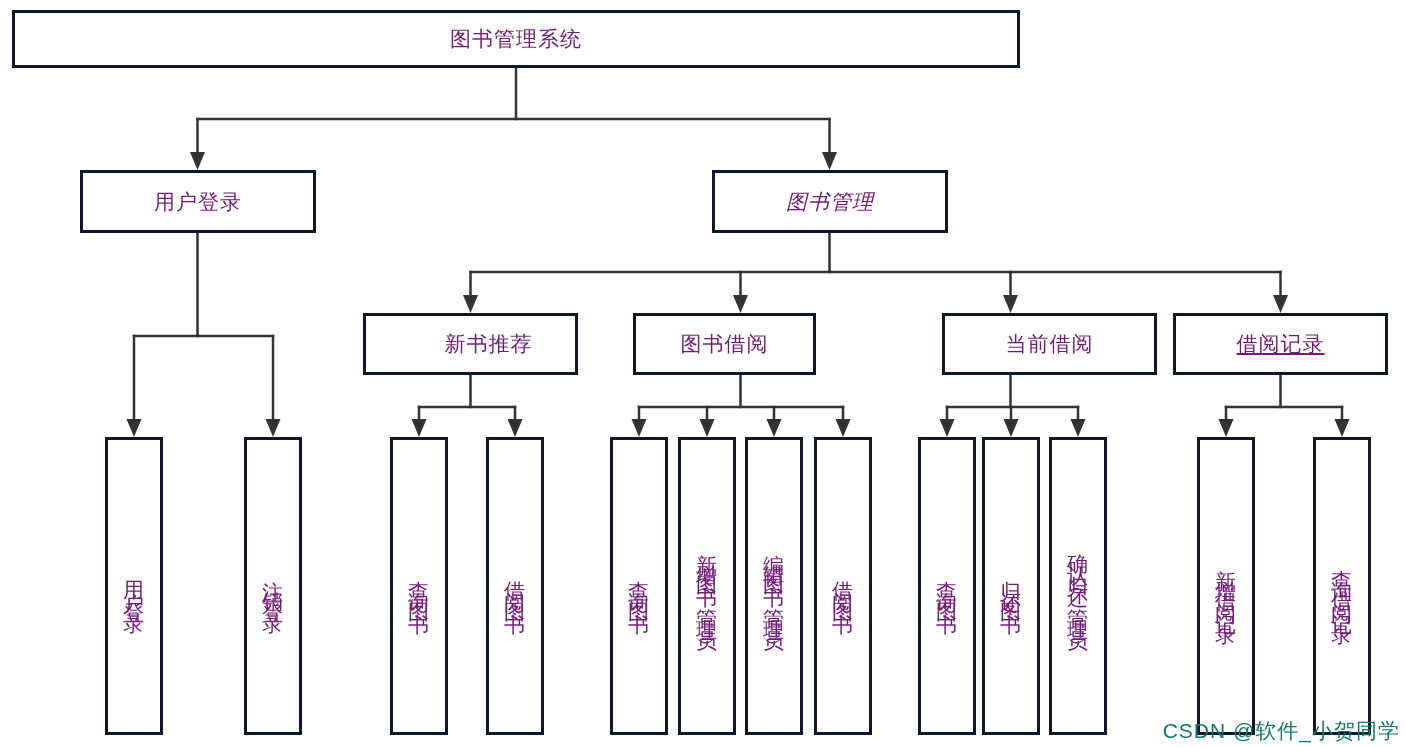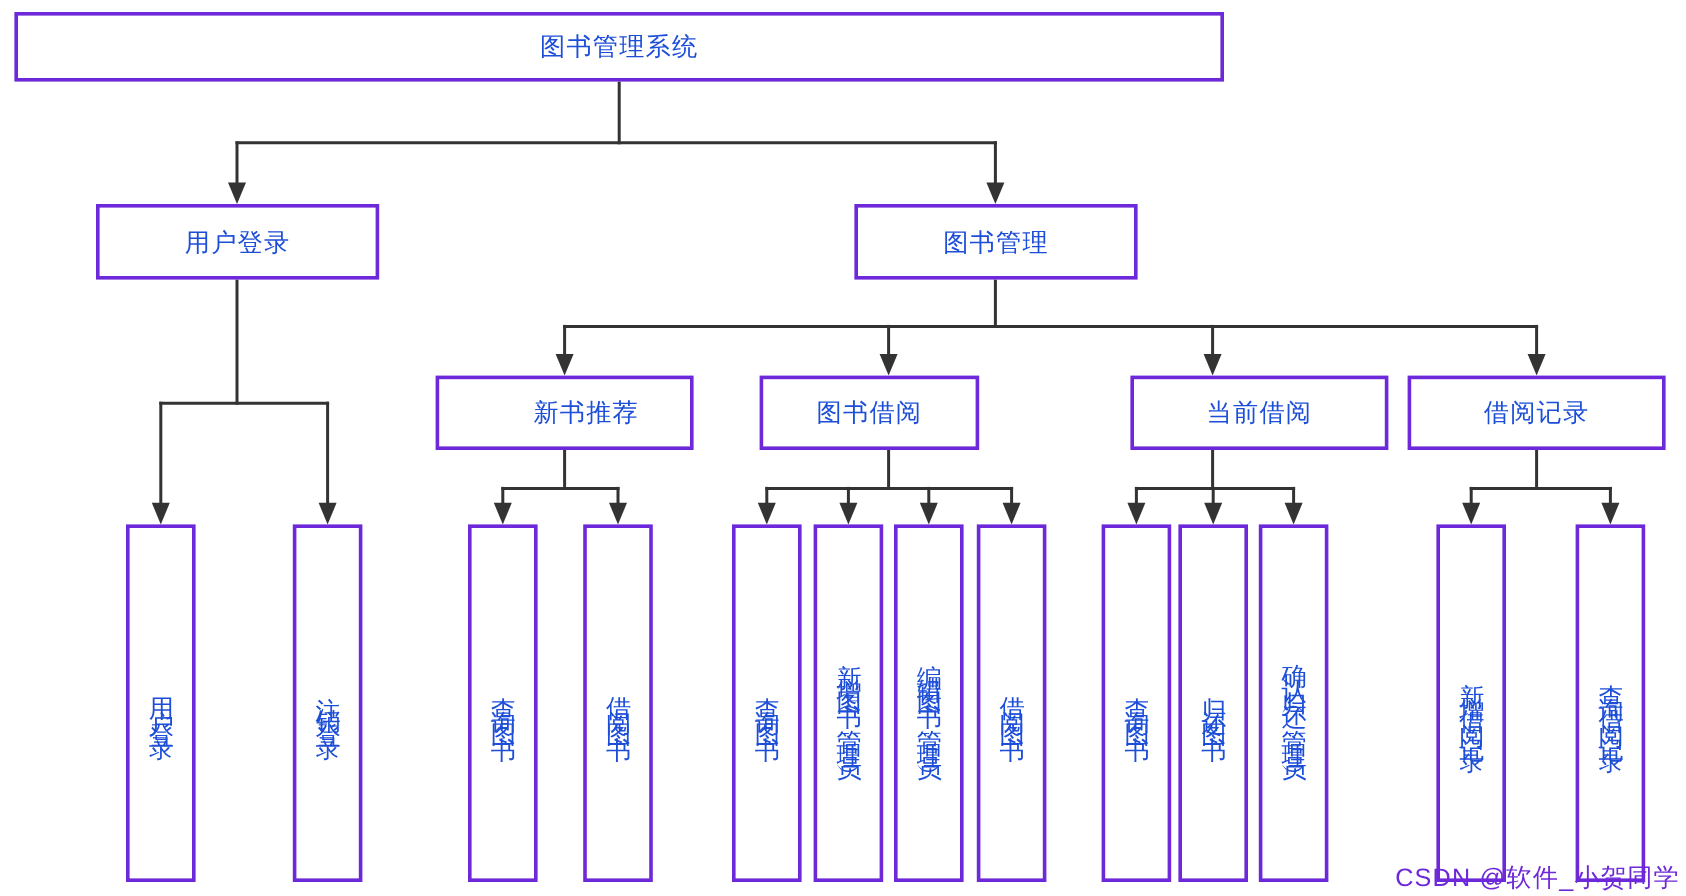--- a/index.html
+++ b/index.html
@@ -13,43 +13,43 @@
   }
   #wires {
     position: absolute;
     left: 0; top: 0;
     width: 1405px; height: 747px;
     pointer-events: none;
   }
   .node {
     position: absolute;
     box-sizing: border-box;
-    border: 3px solid #6d28d9;
+    border: 3px solid #0f172a;
     background: #ffffff;
-    color: #1d4ed8;
+    color: #701a75;
     display: flex;
     align-items: center;
     justify-content: center;
     text-align: center;
     font-size: 21px;
     letter-spacing: 1px;
   }
   .leaf {
     writing-mode: vertical-rl;
     text-orientation: mixed;
     letter-spacing: 11px;
     line-height: 1;
     font-size: 21px;
   }
   .watermark {
     position: absolute;
     right: 5px;
     bottom: 2px;
     font-size: 21px;
-    color: #6d28d9;
+    color: #0f766e;
     letter-spacing: 1px;
     white-space: nowrap;
   }
 </style>
 </head>
 <body>
 
 <div id="stage">
 
   <svg id="wires" viewBox="0 0 1405 747" xmlns="http://www.w3.org/2000/svg">
@@ -103,26 +103,26 @@
       <line x1="1226" y1="407" x2="1342" y2="407" stroke="#333333" stroke-width="2.5" stroke-linecap="square"></line>
       <line x1="1226" y1="407" x2="1226" y2="425" stroke="#333333" stroke-width="2.5" stroke-linecap="square"></line>
       <polygon points="1218.5,419 1233.5,419 1226,437" fill="#333333"></polygon>
       <line x1="1342" y1="407" x2="1342" y2="425" stroke="#333333" stroke-width="2.5" stroke-linecap="square"></line>
       <polygon points="1334.5,419 1349.5,419 1342,437" fill="#333333"></polygon>
     </svg>
 
   <div class="node" style="left:12px; top:10px; width:1008px; height:58px;">图书管理系统</div>
 
   <div class="node" style="left:80px; top:170px; width:236px; height:63px;">用户登录</div>
-  <div class="node" style="left:712px; top:170px; width:236px; height:63px;">图书管理</div>
+  <div class="node" style="left:712px; top:170px; width:236px; height:63px;font-style:italic;">图书管理</div>
 
   <div class="node" style="left:363px; top:313px; width:215px; height:62px;padding-left:36px;">新书推荐</div>
   <div class="node" style="left:633px; top:313px; width:183px; height:62px;">图书借阅</div>
   <div class="node" style="left:903px; top:313px; width:215px; height:62px;margin-left:39px;">当前借阅</div>
-  <div class="node" style="left:1173px; top:313px; width:215px; height:62px;">借阅记录</div>
+  <div class="node" style="left:1173px; top:313px; width:215px; height:62px;text-decoration:underline;">借阅记录</div>
 
   <div class="node leaf" style="left:105px; top:437px; width:58px; height:298px;">用户登录</div>
   <div class="node leaf" style="left:244px; top:437px; width:58px; height:298px;">注销登录</div>
 
   <div class="node leaf" style="left:390px; top:437px; width:58px; height:298px;">查询图书</div>
   <div class="node leaf" style="left:486px; top:437px; width:58px; height:298px;">借阅图书</div>
 
   <div class="node leaf" style="left:610px; top:437px; width:58px; height:298px;">查询图书</div>
   <div class="node leaf" style="left:678px; top:437px; width:58px; height:298px;">新增图书（管理员）</div>
   <div class="node leaf" style="left:745px; top:437px; width:58px; height:298px;">编辑图书（管理员）</div>

